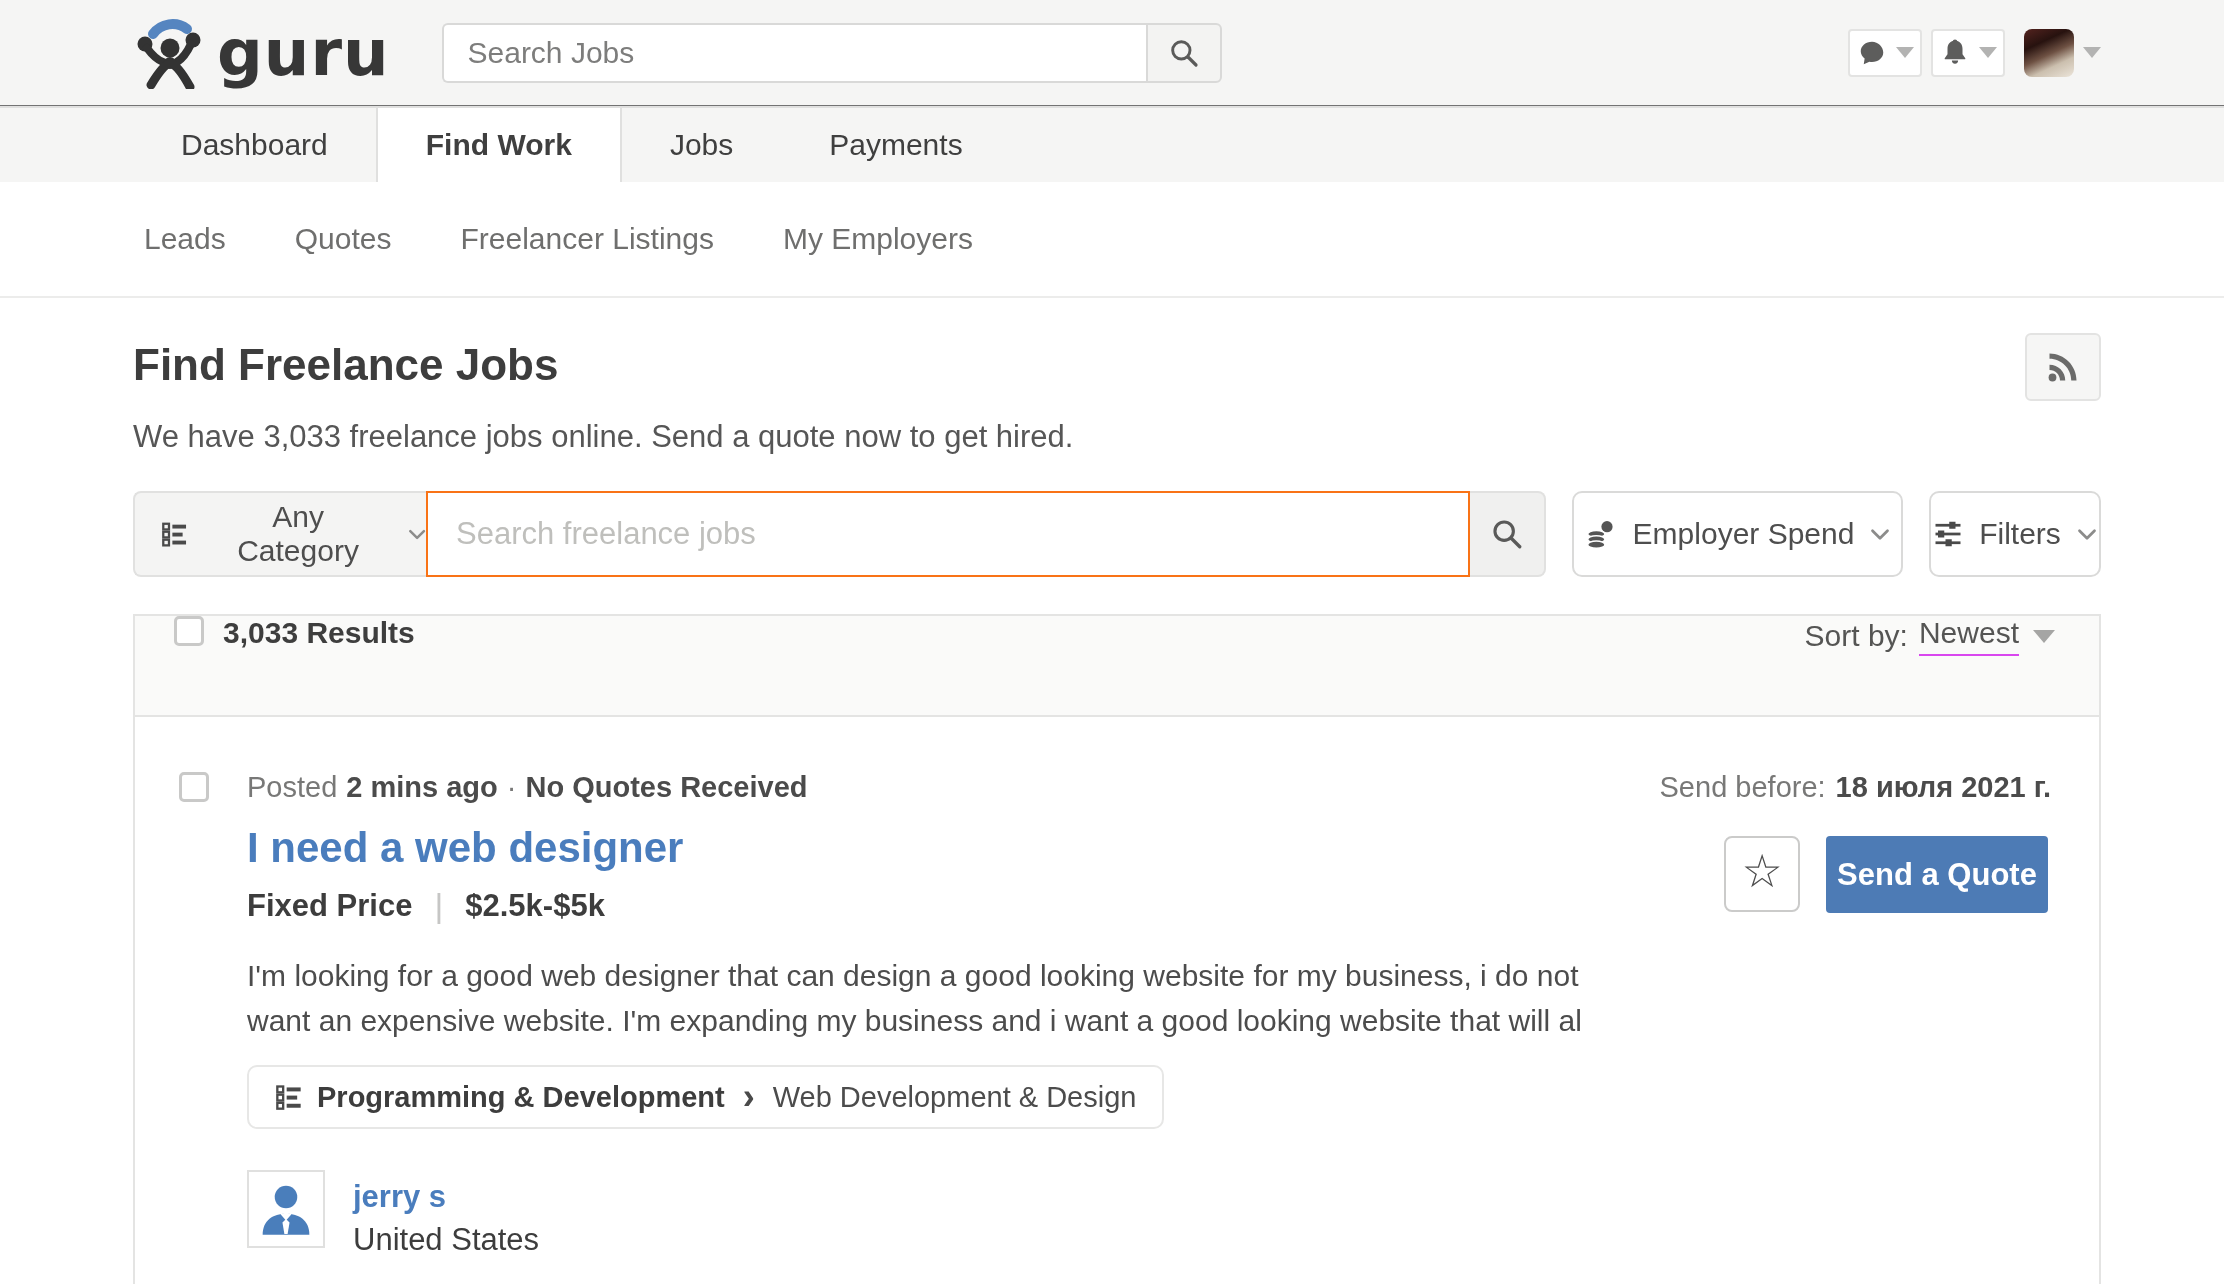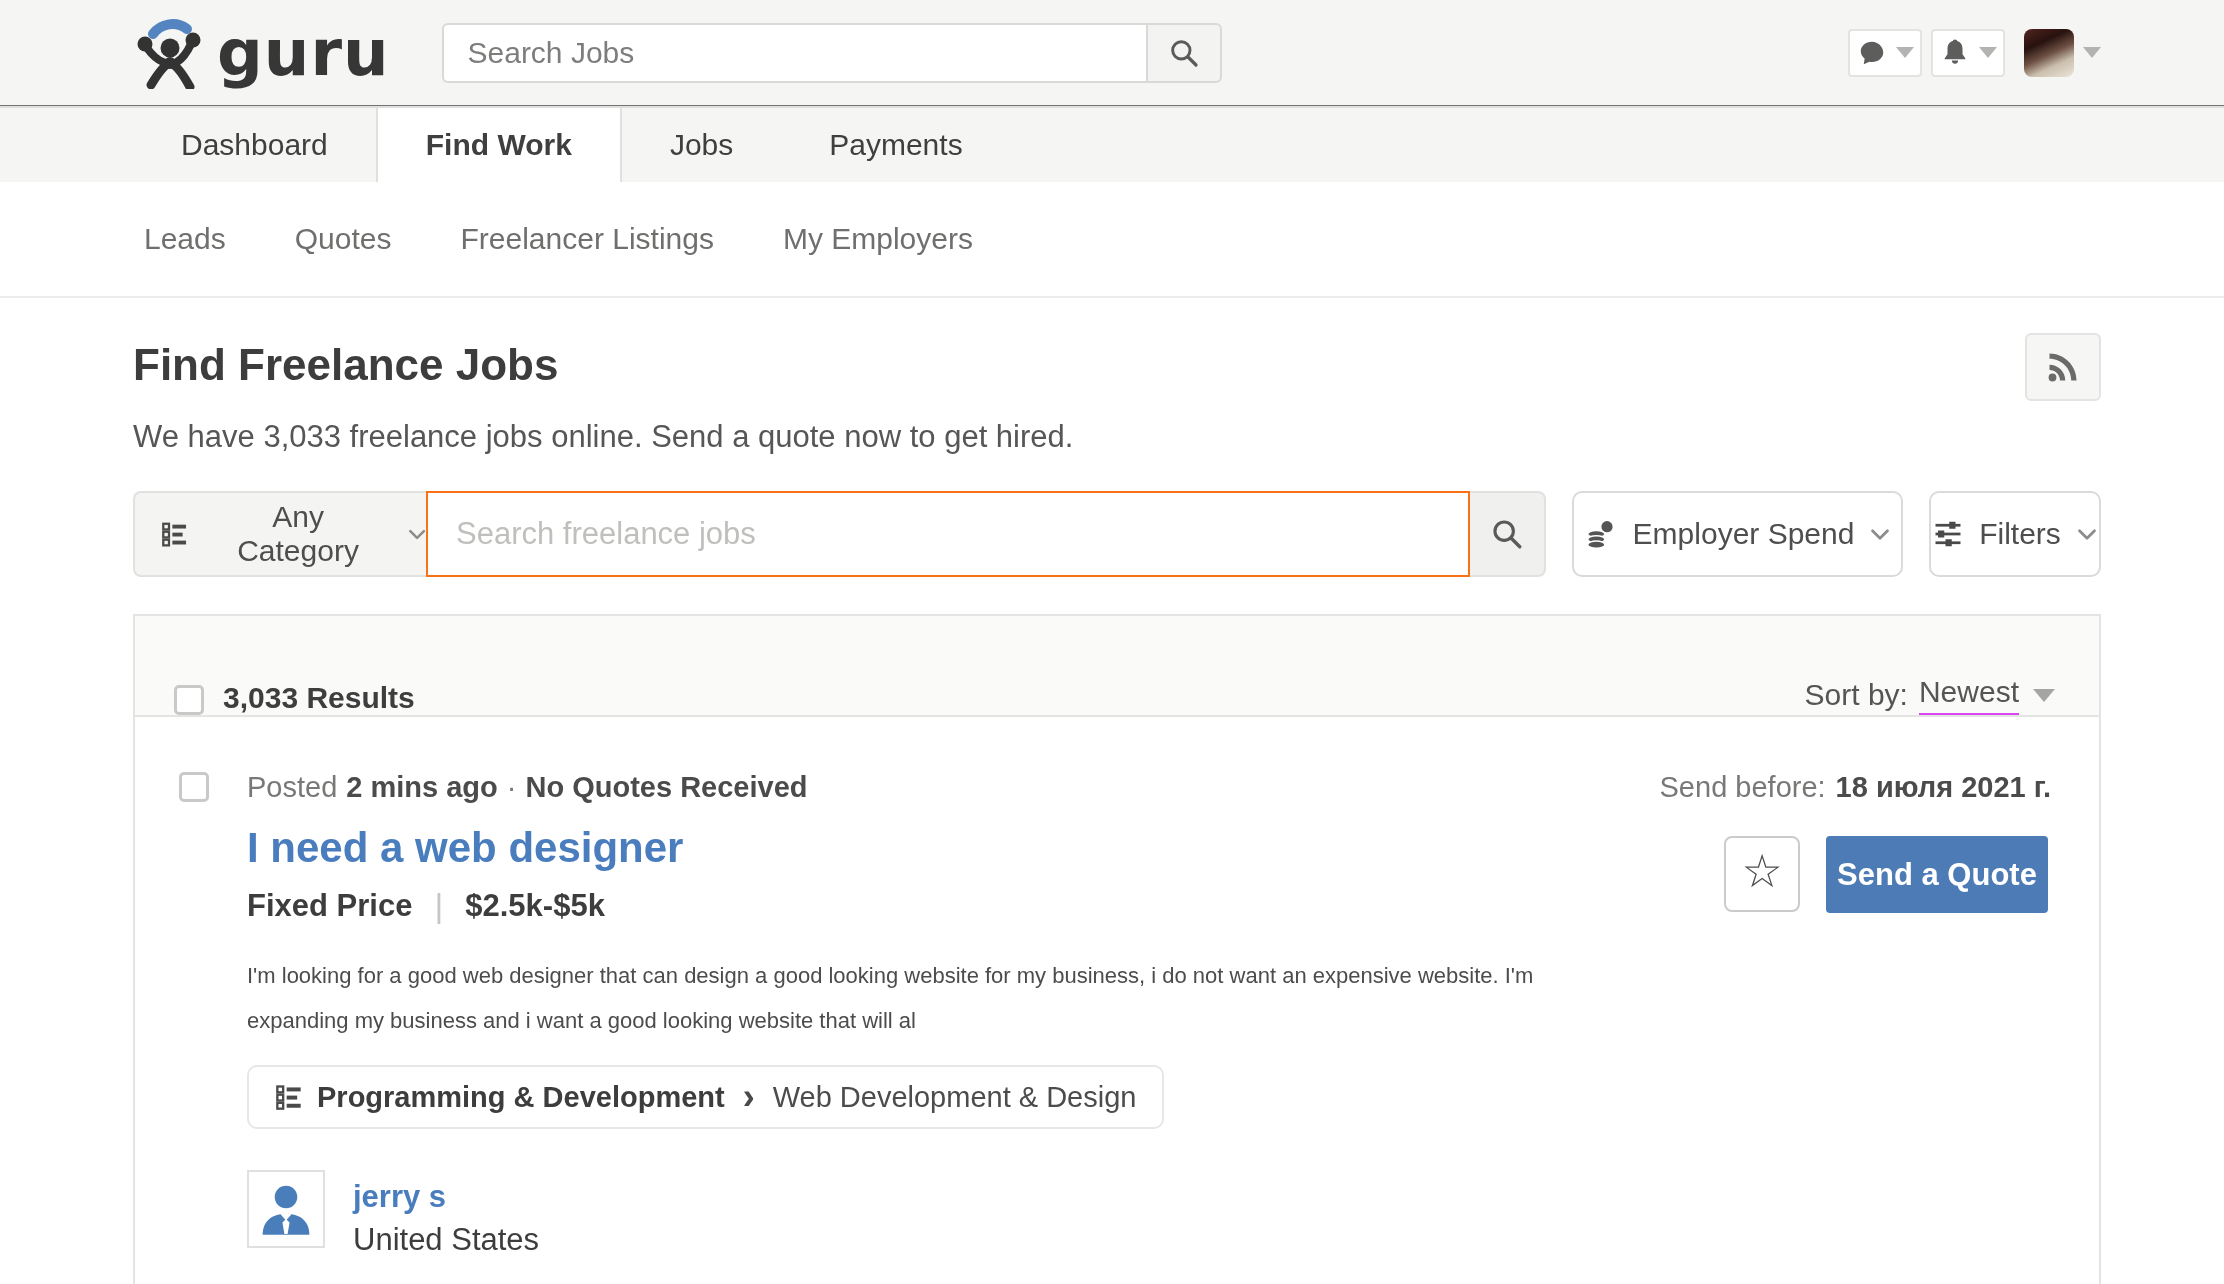--- a/index.html
+++ b/index.html
@@ -61,21 +61,21 @@
                    background:#f0f0ef; display:flex; align-items:center; justify-content:center; cursor:pointer; }
   .pill-btn { margin-left:26px; background:#fff; border:2px solid #dadad9; border-radius:10px;
               display:flex; align-items:center; justify-content:center; gap:16px; font-size:30px;
               color:#4e4e4e; cursor:pointer; }
   .pill-btn.employer { width:331px; }
   .pill-btn.filters { width:172px; }
 
   
   .results-card { margin-top:37px; border:2px solid #e4e4e3; height:683px; overflow:hidden; background:#fff; }
   .results-head { height:101px; background:#fafaf9; border-bottom:2px solid #e4e4e3;
-                  display:flex; align-items:flex-end; padding:0 44px 0 39px; }
+                  display:flex; align-items:flex-start; padding:0 44px 0 39px; }
   .checkbox { width:30px; height:30px; border:3px solid #c9c9c8; border-radius:5px; background:#fff;
               display:inline-block; cursor:pointer; flex:none; }
   .results-count { margin-left:19px; font-size:30px; font-weight:700; color:#3e3e3e; }
   .sort { margin-left:auto; display:flex; align-items:center; font-size:30px; }
   .sort-label { color:#555554; }
   .sort-value { margin-left:11px; color:#555554; border-bottom:2px solid #d946ef; padding-bottom:4px; cursor:pointer; }
   .sort-caret { margin-left:14px; width:0; height:0; border-left:11px solid transparent;
                 border-right:11px solid transparent; border-top:13px solid #a5a5a4; }
 
   
@@ -83,21 +83,21 @@
   .job-meta { display:flex; align-items:flex-start; }
   .meta-text { margin-left:38px; display:flex; column-gap:9px; font-size:29px; color:#787877; line-height:30px; }
   .meta-bold { color:#4b4b4b; font-weight:700; }
   .send-before { margin-left:auto; display:flex; column-gap:10px; font-size:29px; color:#787877; line-height:30px; }
   .send-before .meta-bold { color:#4b4b4b; }
   .job-content { margin-left:68px; }
   .job-title { margin-top:22px; font-size:42px; font-weight:600; color:#4a7dbd; cursor:pointer; display:inline-block; }
   .price-row { margin-top:14px; display:flex; align-items:center; gap:22px; font-size:31px;
                font-weight:700; color:#3d3d3d; }
   .price-sep { color:#c6c6c5; font-weight:400; font-size:34px; }
-  .job-desc { margin-top:28px; width:1390px; font-size:22px; line-height:45px; color:#4c4c4c; }
+  .job-desc { margin-top:28px; width:1390px; font-size:30px; line-height:45px; color:#4c4c4c; }
   .cat-pill { margin-top:22px; display:inline-flex; align-items:center; height:64px; border:2px solid #e7e7e6;
               border-radius:10px; padding:0 26px; font-size:29px; color:#4c4c4c; cursor:pointer; background:#fff; }
   .cat-pill .bold { font-weight:700; color:#3d3d3d; margin-left:14px; }
   .cat-pill .chev-r { margin:0 18px; font-size:36px; color:#4a4a4a; font-weight:700; line-height:1; }
   .freelancer { margin-top:30px; display:flex; align-items:center; }
   .avatar-box { width:78px; height:78px; border:2px solid #e0e0df; background:#fff;
                 display:flex; align-items:center; justify-content:center; }
   .fl-info { margin-left:28px;margin-top:20px; }
   .fl-name { font-size:31px; font-weight:600; color:#4a7dbd; cursor:pointer; }
   .fl-country { margin-top:7px; font-size:31px; color:#3d3d3d; }

